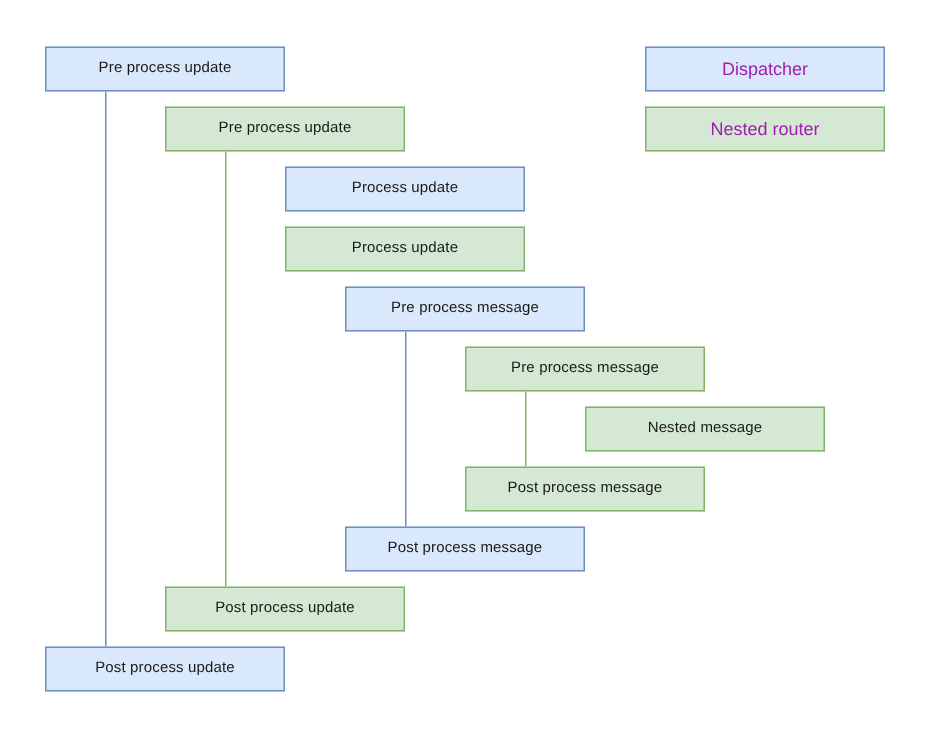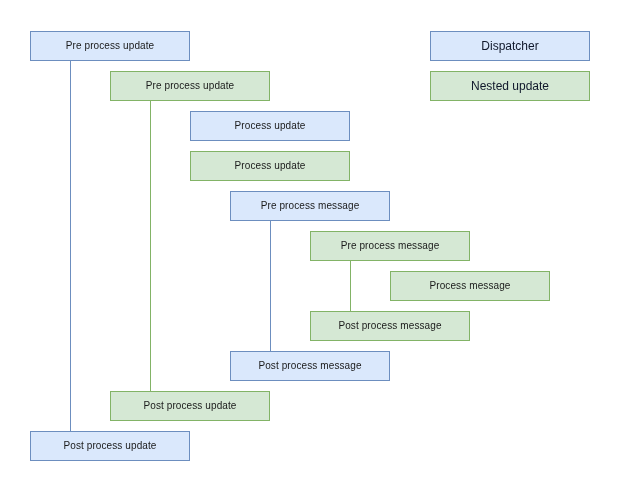--- a/index.html
+++ b/index.html
@@ -57,21 +57,21 @@
   }
   .legend-node {
     position: absolute;
     box-sizing: border-box;
     border: 1px solid #000;
     display: flex;
     align-items: center;
     justify-content: center;
     font-size: 12px;
     line-height: 14px;
-    color: #0f172a;
+    color: #a21caf;
     text-align: center;
     white-space: nowrap;
   }
   .legend-node.dispatcher {
     background: #dae8fc;
     border-color: #6c8ebf;
   }
   .legend-node.router {
     background: #d5e8d4;
     border-color: #82b366;
@@ -84,20 +84,20 @@
     <div class="edge v dispatcher" style="left: 70px; top: 61px; height: 370px;"></div>
     <div class="edge v router" style="left: 150px; top: 101px; height: 290px;"></div>
     <div class="edge v dispatcher" style="left: 270px; top: 221px; height: 130px;"></div>
     <div class="edge v router" style="left: 350px; top: 261px; height: 50px;"></div>
     <div class="node dispatcher" style="left: 30px; top: 31px; width: 160px; height: 30px;">Pre process update</div>
     <div class="node router" style="left: 110px; top: 71px; width: 160px; height: 30px;">Pre process update</div>
     <div class="node dispatcher" style="left: 190px; top: 111px; width: 160px; height: 30px;">Process update</div>
     <div class="node router" style="left: 190px; top: 151px; width: 160px; height: 30px;">Process update</div>
     <div class="node dispatcher" style="left: 230px; top: 191px; width: 160px; height: 30px;">Pre process message</div>
     <div class="node router" style="left: 310px; top: 231px; width: 160px; height: 30px;">Pre process message</div>
-    <div class="node router" style="left: 390px; top: 271px; width: 160px; height: 30px;">Process message</div>
+    <div class="node router" style="left: 390px; top: 271px; width: 160px; height: 30px;">Nested message</div>
     <div class="node router" style="left: 310px; top: 311px; width: 160px; height: 30px;">Post process message</div>
     <div class="node dispatcher" style="left: 230px; top: 351px; width: 160px; height: 30px;">Post process message</div>
     <div class="node router" style="left: 110px; top: 391px; width: 160px; height: 30px;">Post process update</div>
     <div class="node dispatcher" style="left: 30px; top: 431px; width: 160px; height: 30px;">Post process update</div>
     <div class="legend-node dispatcher" style="left: 430px; top: 31px; width: 160px; height: 30px;">Dispatcher</div>
-    <div class="legend-node router" style="left: 430px; top: 71px; width: 160px; height: 30px;">Nested update</div>
+    <div class="legend-node router" style="left: 430px; top: 71px; width: 160px; height: 30px;">Nested router</div>
   </div>
 
 </body></html>

